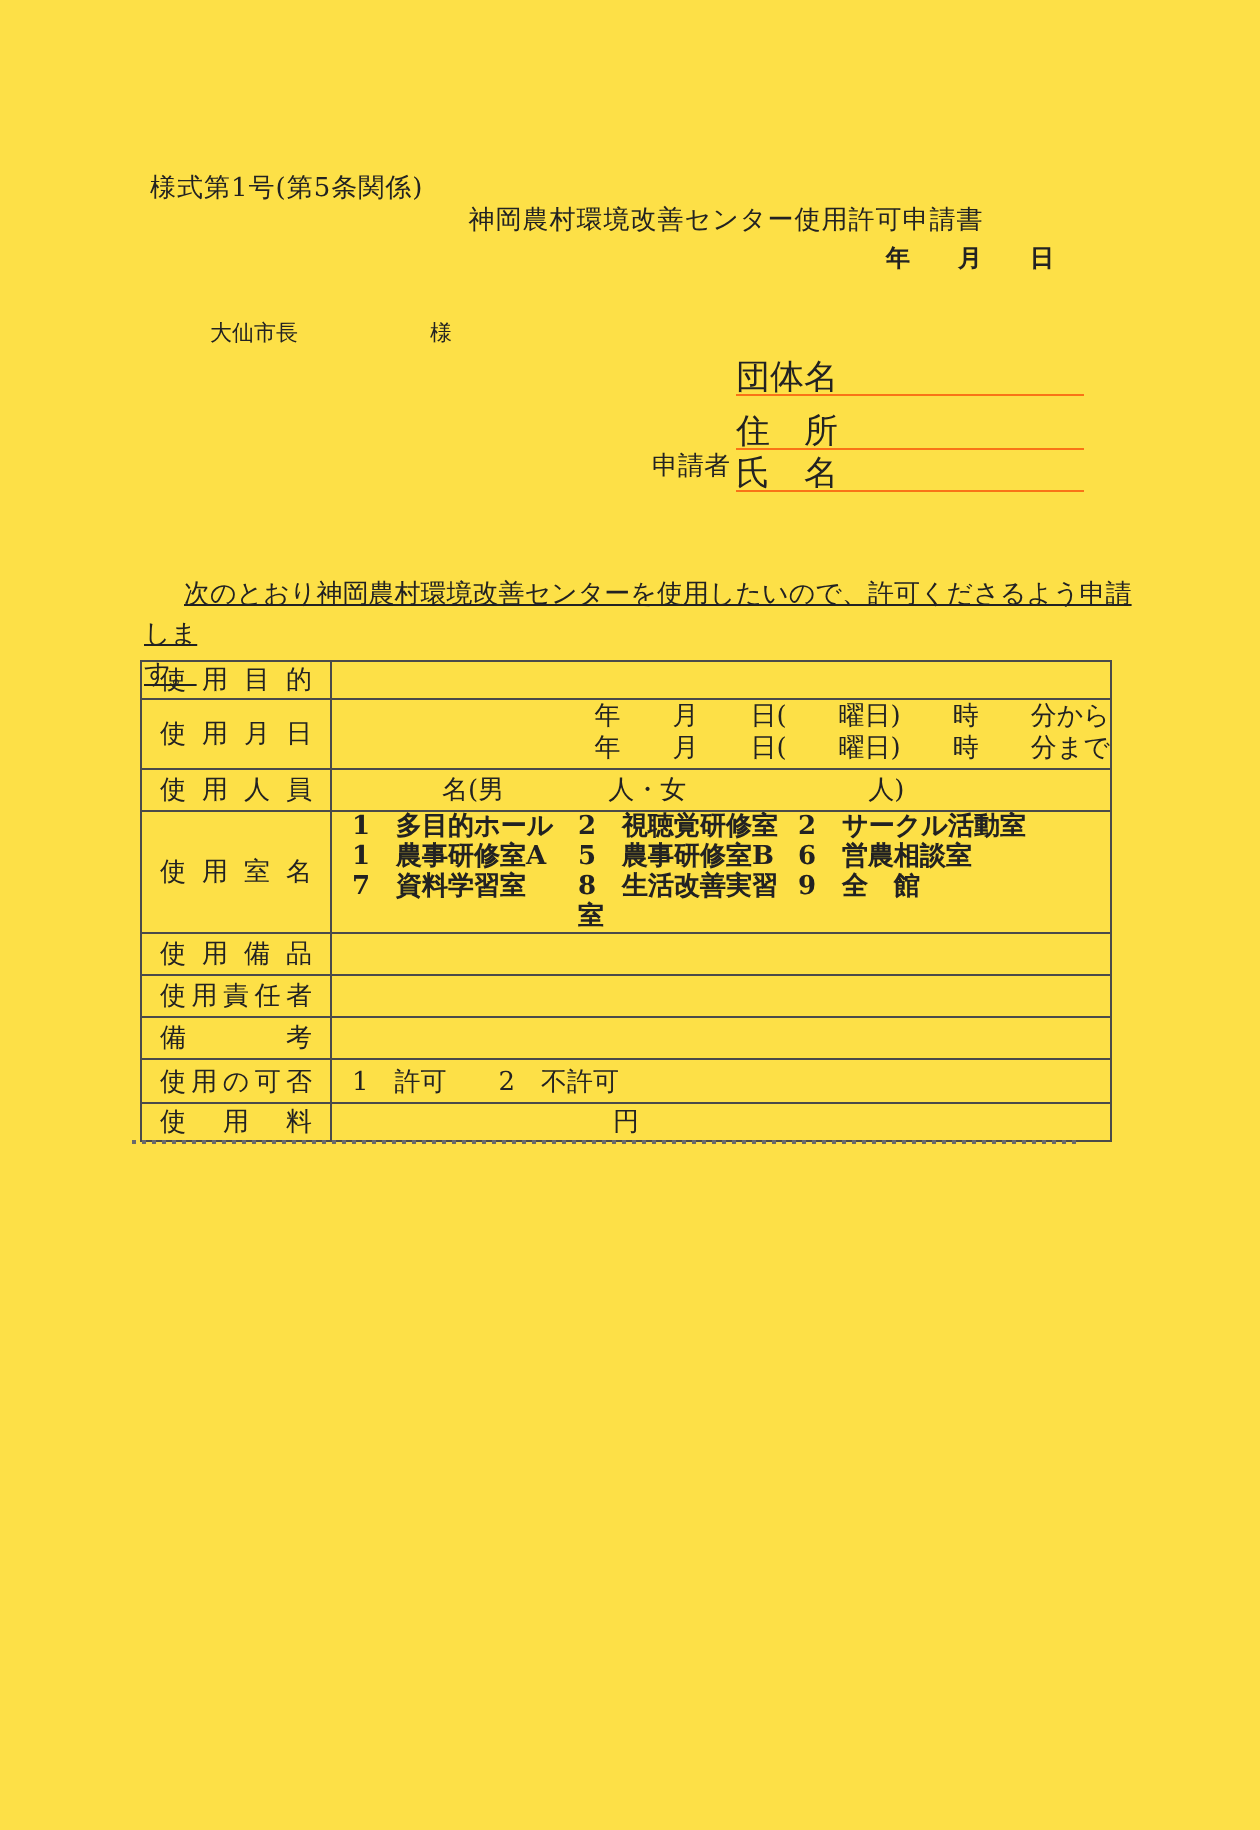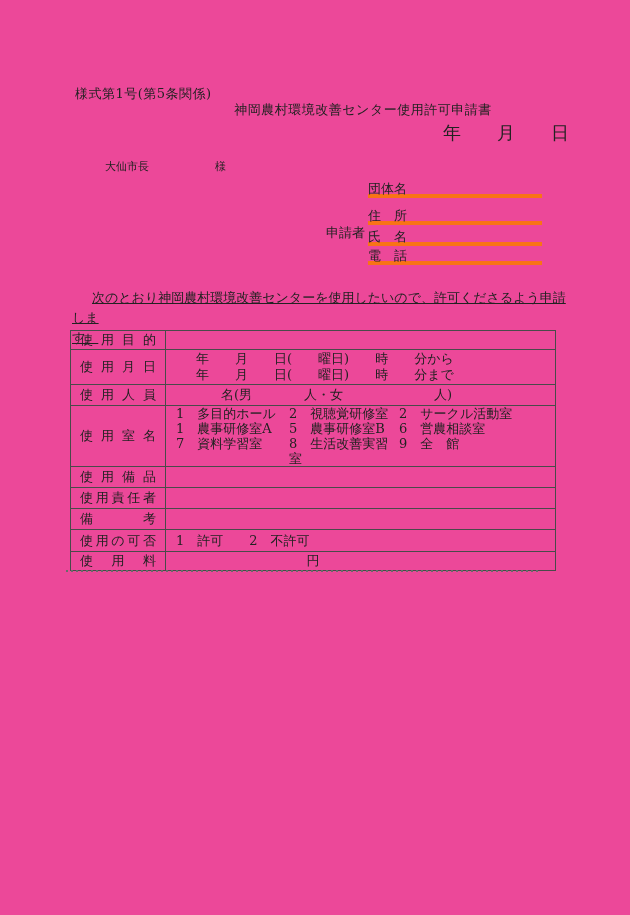--- a/index.html
+++ b/index.html
@@ -9,21 +9,21 @@
     color: #222222;
     width: 630px;
     height: 915px;
     position: relative;
     font-size: 13px;
   }
   .page {
     position: absolute;
     left: 0; top: 0;
     width: 630px; height: 915px;
-    background: #ec4899;
+    background: #fde047;
     overflow: hidden;
   }
   .form-number {
     position: absolute;
     left: 75px; top: 85px;
     font-size: 13px;
     letter-spacing: 0.5px;
   }
   .doc-title {
     position: absolute;
@@ -31,21 +31,22 @@
     width: 100%;
     text-align: center;
     font-size: 13px;
     letter-spacing: 0.5px;
     padding-left: 8px;
     margin-left: 44px;
   }
   .date-line {
     position: absolute;
     left: 443px; top: 121px;
-    font-size: 18px;
+    font-size: 12px;
+    font-weight: bold;
   }
   .addressee {
     position: absolute;
     left: 105px; top: 159px;
     font-size: 11px;
   }
   .addressee .honorific {
     position: absolute;
     left: 110px; top: 0;
   }
@@ -53,22 +54,22 @@
     position: absolute;
     left: 326px; top: 224px;
     font-size: 13px;
   }
   .ufield {
     position: absolute;
     left: 368px;
     width: 174px;
     height: 18px;
     line-height: 18px;
-    border-bottom: 4px solid #f97316;
-    font-size: 13px;
+    border-bottom: 1px solid #f97316;
+    font-size: 17px;
   }
   .ufield.f-org  { top: 180px; }
   .ufield.f-addr { top: 207px; }
   .ufield.f-name { top: 228px; }
   .ufield.f-tel  { top: 247px; }
   .intro {
     position: absolute;
     left: 72px; top: 288px;
     width: 500px;
     line-height: 20px;
@@ -90,24 +91,24 @@
     overflow: hidden;
   }
   td.label-cell { width: 95px; padding: 0 9px; }
   .justify-chars { display: flex; justify-content: space-between; }
   tr.h18 { height: 18px; }
   tr.h35 { height: 35px; }
   tr.h21 { height: 21px; }
   tr.h45 { height: 45px; }
   tr.h22 { height: 22px; }
   tr.h19 { height: 19px; }
-  .dt-line { text-align: left; line-height: 16px; padding-left: 30px; }
+  .dt-line { text-align: right; line-height: 16px; padding-left: 30px; }
   .people-cell { padding-left: 55px; }
   .rooms-cell { padding-left: 10px; }
-  .room-line { display: flex; line-height: 15px; }
+  .room-line { display: flex; line-height: 15px; font-weight: bold; }
   .room-item-1 { width: 113px; }
   .room-item-2 { width: 110px; }
   .room-item-3 { flex: 1; }
   .permit-cell { padding-left: 10px; }
   .fee-cell { text-align: center; padding-right: 95px; }
   .dotted-line {
     position: absolute;
     left: 66px; top: 570px;
     width: 472px; height: 2px;
     background: repeating-linear-gradient(to right, #6a6a6a 0 2px, transparent 2px 5px);
@@ -132,23 +133,20 @@
   <div class="applicant-label">申請者</div>
 
   <div class="ufield f-org">
     <span>団体名</span>
   </div>
   <div class="ufield f-name">
     <span>氏　名</span>
   </div>
   <div class="ufield f-addr">
     <span>住　所</span>
-  </div>
-  <div class="ufield f-tel">
-    <span>電　話</span>
   </div>
 
   <div class="intro">
     <div class="first">次のとおり神岡農村環境改善センターを使用したいので、許可くださるよう申請しま</div>
     <div>す。</div>
   </div>
 
   <table class="app-table">
     <tbody>
         <tr class="h18">

